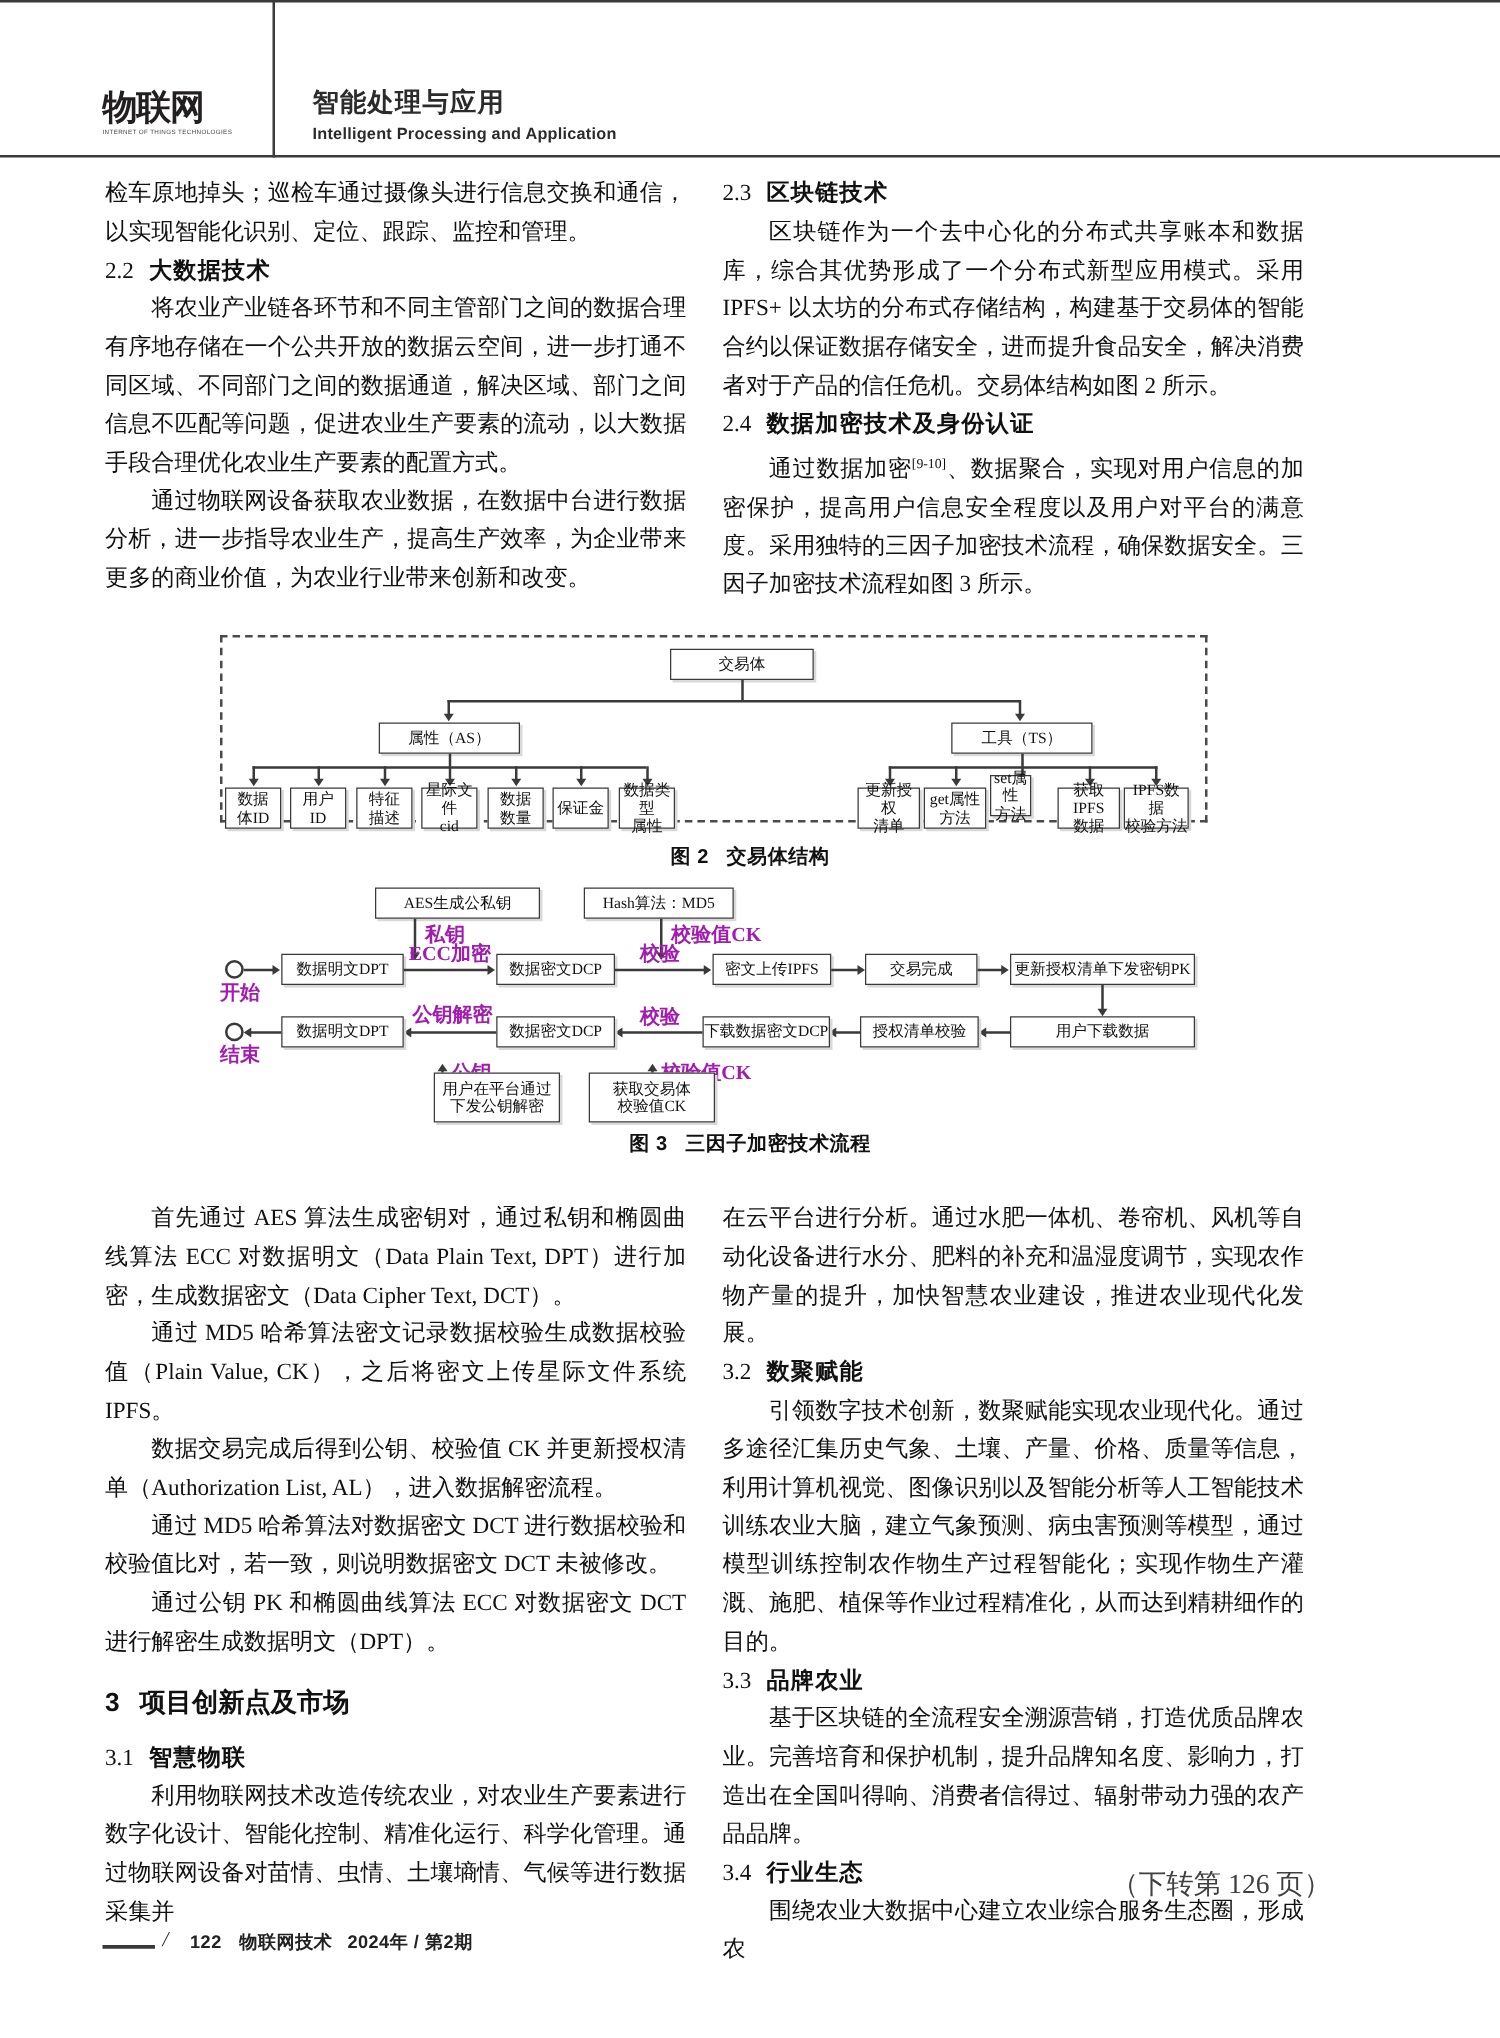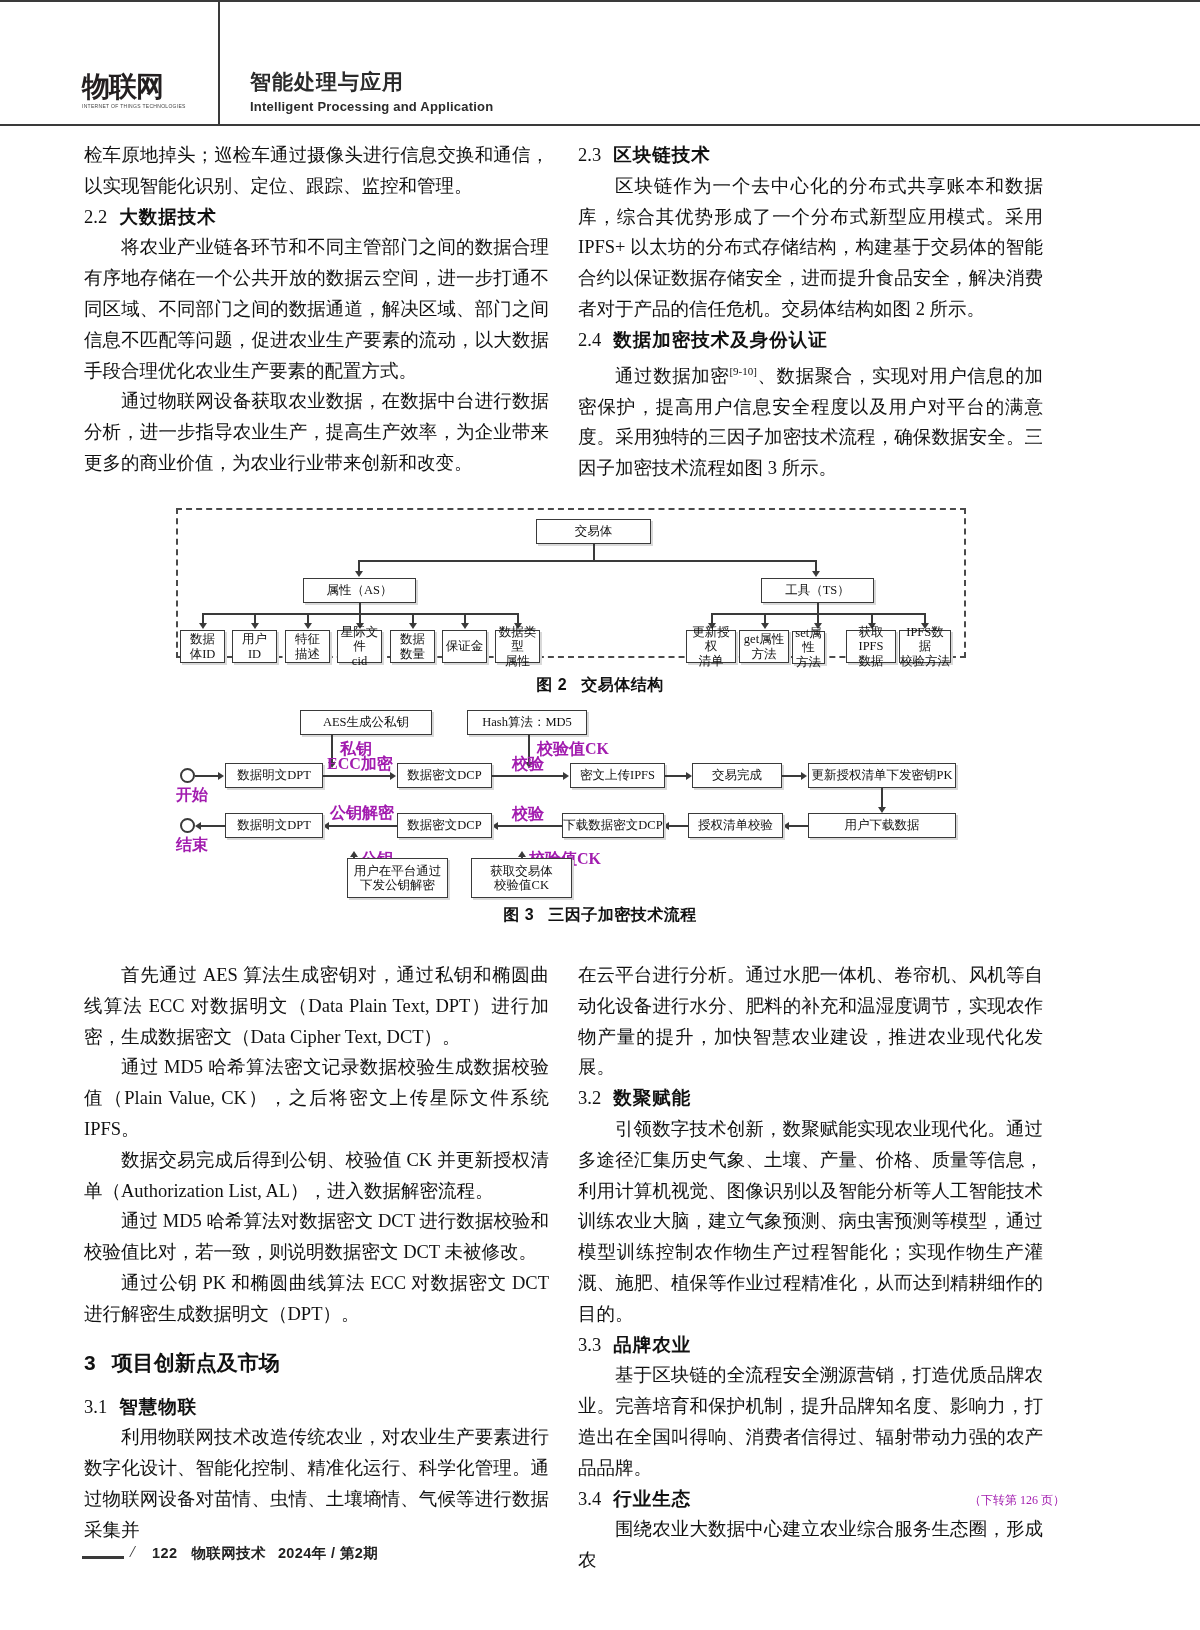--- a/index.html
+++ b/index.html
@@ -238,22 +238,22 @@
     font-weight: bold;
     color: #222;
     letter-spacing: 0.4px;
     white-space: nowrap;
   }
   .footer-text .pgnum { padding-right: 14px; }
   .footer-text .jname { padding-right: 12px; }
   .cont-note {
     position: absolute;
     right: 135px; top: 1492px;
-    font-size: 12px;
-    color: #a21caf;
+    font-size: 22px;
+    color: #404040;
     white-space: nowrap;
   }
 </style>
 </head>
 <body>
 
 <div id="page">
 
   <div class="header">
     <div class="header-rule-top"></div>
@@ -343,21 +343,21 @@
     <div class="fnode leafbox" style="left:212px; top:120px; width:45px; height:33px; white-space:pre-line;">数据
 数量</div>
     <div class="fnode leafbox" style="left:264px; top:120px; width:45px; height:33px; white-space:pre-line;">保证金</div>
     <div class="fnode leafbox" style="left:317px; top:120px; width:45px; height:33px; white-space:pre-line;">数据类型
 属性</div>
 
     <div class="fnode leafbox" style="left:508px; top:120px; width:50px; height:33px; white-space:pre-line;">更新授权
 清单</div>
     <div class="fnode leafbox" style="left:561px; top:120px; width:50px; height:33px; white-space:pre-line;">get属性
 方法</div>
-    <div class="fnode leafbox" style="left:614px; top:121px; width:33px; height:33px; white-space:pre-line;">set属性
+    <div class="fnode leafbox" style="left:614px; top:110px; width:33px; height:33px; white-space:pre-line;">set属性
 方法</div>
     <div class="fnode leafbox" style="left:668px; top:120px; width:50px; height:33px; white-space:pre-line;">获取IPFS
 数据</div>
     <div class="fnode leafbox" style="left:721px; top:120px; width:52px; height:33px; white-space:pre-line;">IPFS数据
 校验方法</div>
   </div>
 
   <div class="figcap" style="top:675px;">
     <span>图 2</span><span class="gap"></span><span>交易体结构</span>
   </div>

